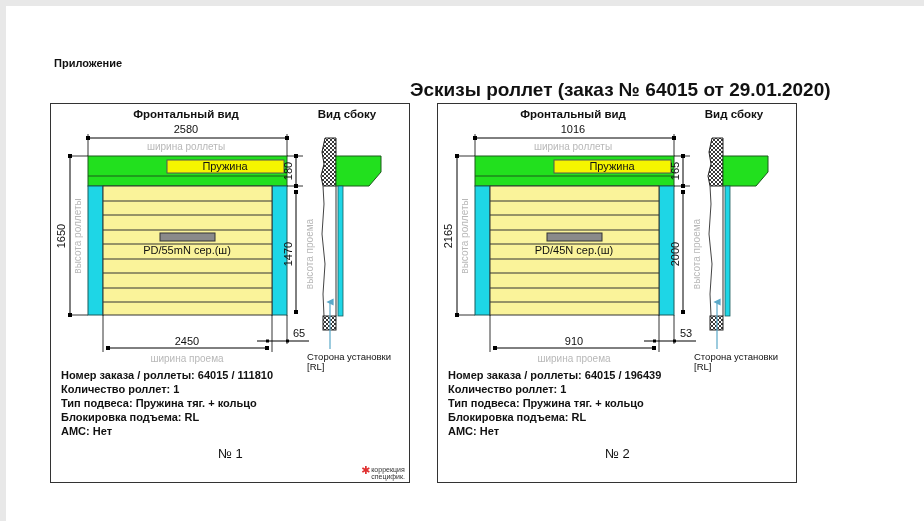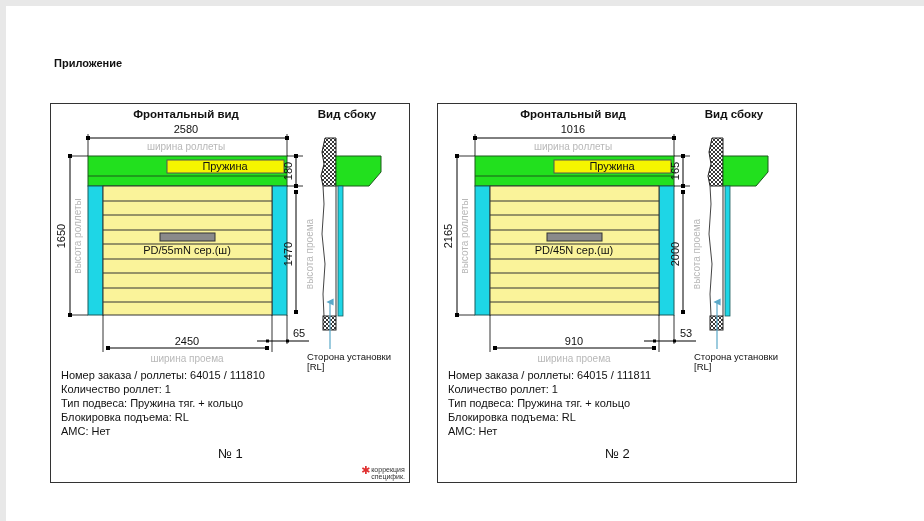--- a/index.html
+++ b/index.html
@@ -3,31 +3,32 @@
 <meta charset="utf-8">
 <style>
   html, body { margin:0; padding:0; }
   body { width:924px; height:521px; background:#e8e8e8; position:relative; overflow:hidden; font-family:"Liberation Sans", sans-serif; }
   .page { position:absolute; left:6px; top:6px; width:918px; height:515px; background:#ffffff; }
   .appendix { position:absolute; left:48px; top:51px; font-size:11px; font-weight:bold; color:#111; }
   .title { position:absolute; left:404px; top:73px; font-size:19px; font-weight:bold; color:#111; white-space:nowrap; }
   .sheet { position:absolute; top:103px; width:360px; height:380px; border:1px solid #333; background:#fff; box-sizing:border-box; }
   .sheet svg { position:absolute; left:0; top:0; }
   .info { position:absolute; left:10px; top:264px; font-size:11px; line-height:14px; color:#111; }
-  .info div { white-space:nowrap; }
+  .info div { white-space:nowrap;font-weight:bold; }
   .correction { position:absolute; right:4px; bottom:2px; font-size:7px; line-height:7px; color:#333; text-align:left; }
   .correction .star { color:#e03030; font-size:11px; position:absolute; left:-10px; top:1px; }
   .caption { position:absolute; top:446px; font-size:13px; color:#111; }
   .svgtext { font-family:"Liberation Sans", sans-serif; }
 </style>
 </head>
 <body>
 
 <div class="page">
   <div class="appendix">Приложение</div>
+  <div class="title">Эскизы роллет (заказ № 64015 от 29.01.2020)</div>
 </div>
 
 <div id="sketches">
     <div class="sheet" style="left: 50px;">
     <svg width="360" height="333" viewBox="0 0 360 333" xmlns="http://www.w3.org/2000/svg">
       <defs>
         <pattern id="hatch-0" width="4" height="4" patternUnits="userSpaceOnUse">
           <rect width="4" height="4" fill="#ffffff"></rect>
           <path d="M0,4 L4,0 M0,0 L4,4" stroke="#222" stroke-width="0.9"></path>
         </pattern>
@@ -202,21 +203,21 @@
         <line x1="285" y1="82" x2="285" y2="212" stroke="#333" stroke-width="1"></line>
         <rect x="287" y="82" width="5" height="130" fill="#1ed6e6" stroke="#1a5a5a" stroke-width="0.8"></rect>
         <rect x="272" y="212" width="13" height="14" fill="url(#hatch-1)" stroke="#222" stroke-width="1"></rect>
         <line x1="279" y1="245" x2="279" y2="198" stroke="#5aa8c8" stroke-width="1.2" marker-end="url(#arr-1)"></line>
       </g>
       <text class="svgtext" x="256" y="256" font-size="9.5" fill="#111">Сторона установки</text>
       <text class="svgtext" x="256" y="266" font-size="9.5" fill="#111">[RL]</text>
     </svg>
 
     <div class="info">
-      <div>Номер заказа / роллеты: 64015 / 111811</div>
+      <div>Номер заказа / роллеты: 64015 / 196439</div>
       <div>Количество роллет: 1</div>
       <div>Тип подвеса: Пружина тяг. + кольцо</div>
       <div>Блокировка подъема: RL</div>
       <div>АМС: Нет</div>
     </div>
 
   </div>
     <div class="caption" style="left: 605px;">№ 2</div>
   </div>
 

